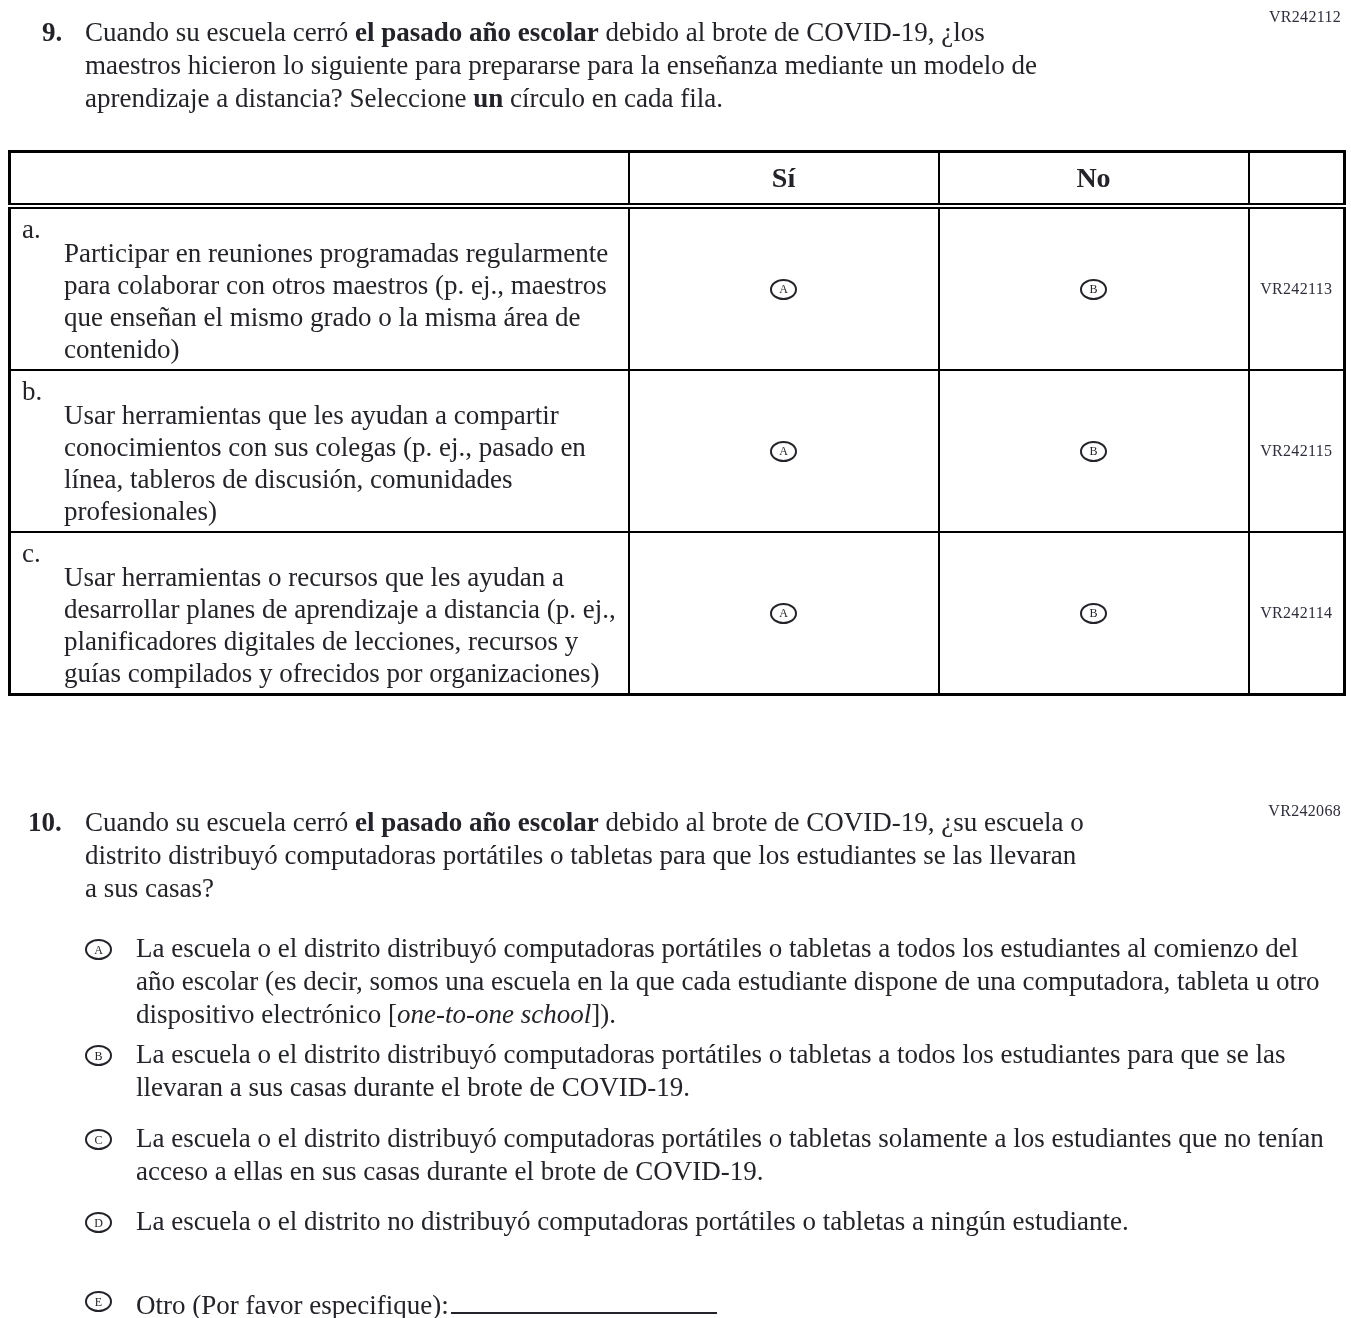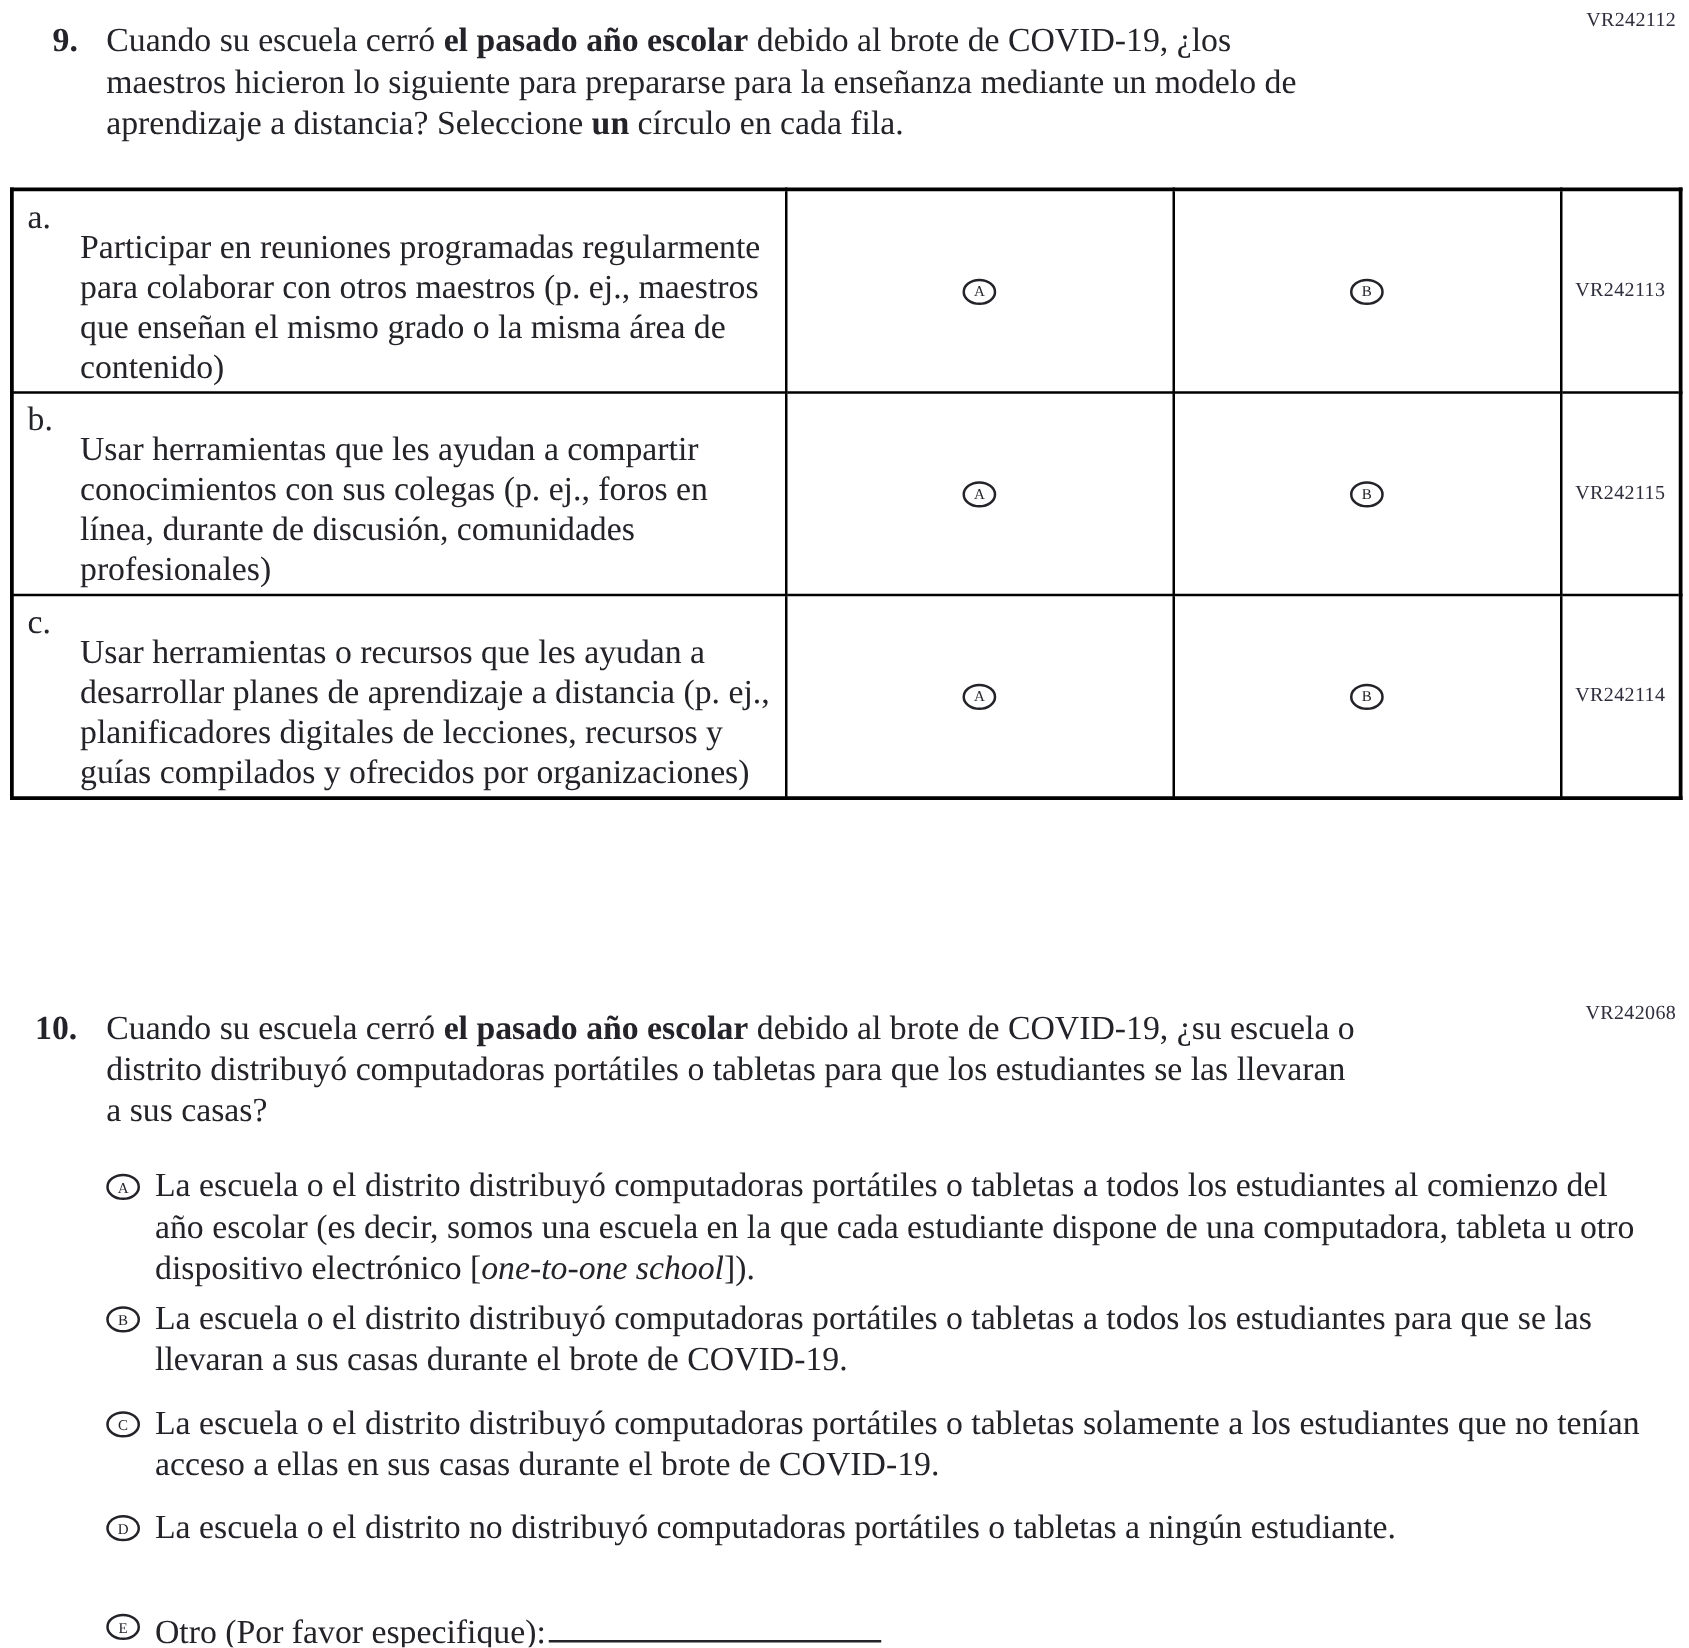--- a/index.html
+++ b/index.html
@@ -88,21 +88,21 @@
 
   .options { position: absolute; top: 932px; left: 85px; width: 1245px; }
   .option { position: absolute; left: 0; display: flex; align-items: flex-start; }
   .opt-0 { top: 0; }
   .opt-1 { top: 106px; }
   .opt-2 { top: 190px; }
   .opt-3 { top: 273px; }
   .opt-4 { top: 352px; }
   .option .bubble { margin-top: 7px; flex-shrink: 0; }
   .otext {
-    margin-left: 12px;
+    margin-left: 24px;
     width: 1190px;
     font-size: 27px;
     line-height: 33px;
   }
   .otext i { font-style: italic; }
   .blank-line {
     display: inline-block;
     width: 266px;
     height: 1.05em;
     border-bottom: 2px solid #232329;
@@ -123,40 +123,46 @@
   </div>
 
   <table class="resp-table">
     <colgroup>
       <col style="width:619px">
         <col style="width:310px">
         <col style="width:310px">
         <col style="width:96px">
     </colgroup>
     <tbody>
+        <tr>
+      <th></th>
+      <th>Sí</th>
+      <th>No</th>
+      <th></th>
+    </tr>
     <tr class="row-a">
       <td class="cell-stem">
         <div class="rowtext">
           <span class="rowletter">a.</span>
           <span class="rowbody">Participar en reuniones programadas regularmente para colaborar con otros maestros (p. ej., maestros que enseñan el mismo grado o la misma área de contenido)</span>
         </div>
       </td>
       <td class="cell-bubble">
         <span class="bubble">A</span>
       </td>
       <td class="cell-bubble">
         <span class="bubble">B</span>
       </td>
       <td class="cell-code">VR242113</td>
     </tr>
     <tr class="row-b">
       <td class="cell-stem">
         <div class="rowtext">
           <span class="rowletter">b.</span>
-          <span class="rowbody">Usar herramientas que les ayudan a compartir conocimientos con sus colegas (p. ej., foros en línea, durante de discusión, comunidades profesionales)</span>
+          <span class="rowbody">Usar herramientas que les ayudan a compartir conocimientos con sus colegas (p. ej., pasado en línea, tableros de discusión, comunidades profesionales)</span>
         </div>
       </td>
       <td class="cell-bubble">
         <span class="bubble">A</span>
       </td>
       <td class="cell-bubble">
         <span class="bubble">B</span>
       </td>
       <td class="cell-code">VR242115</td>
     </tr>

